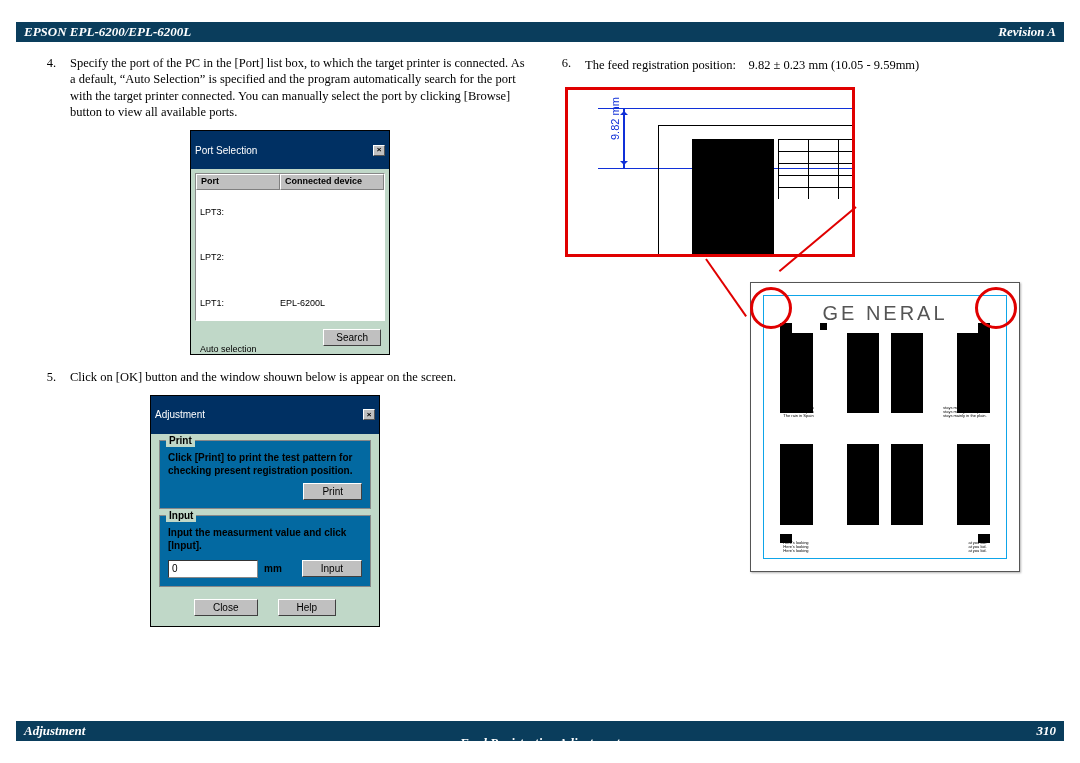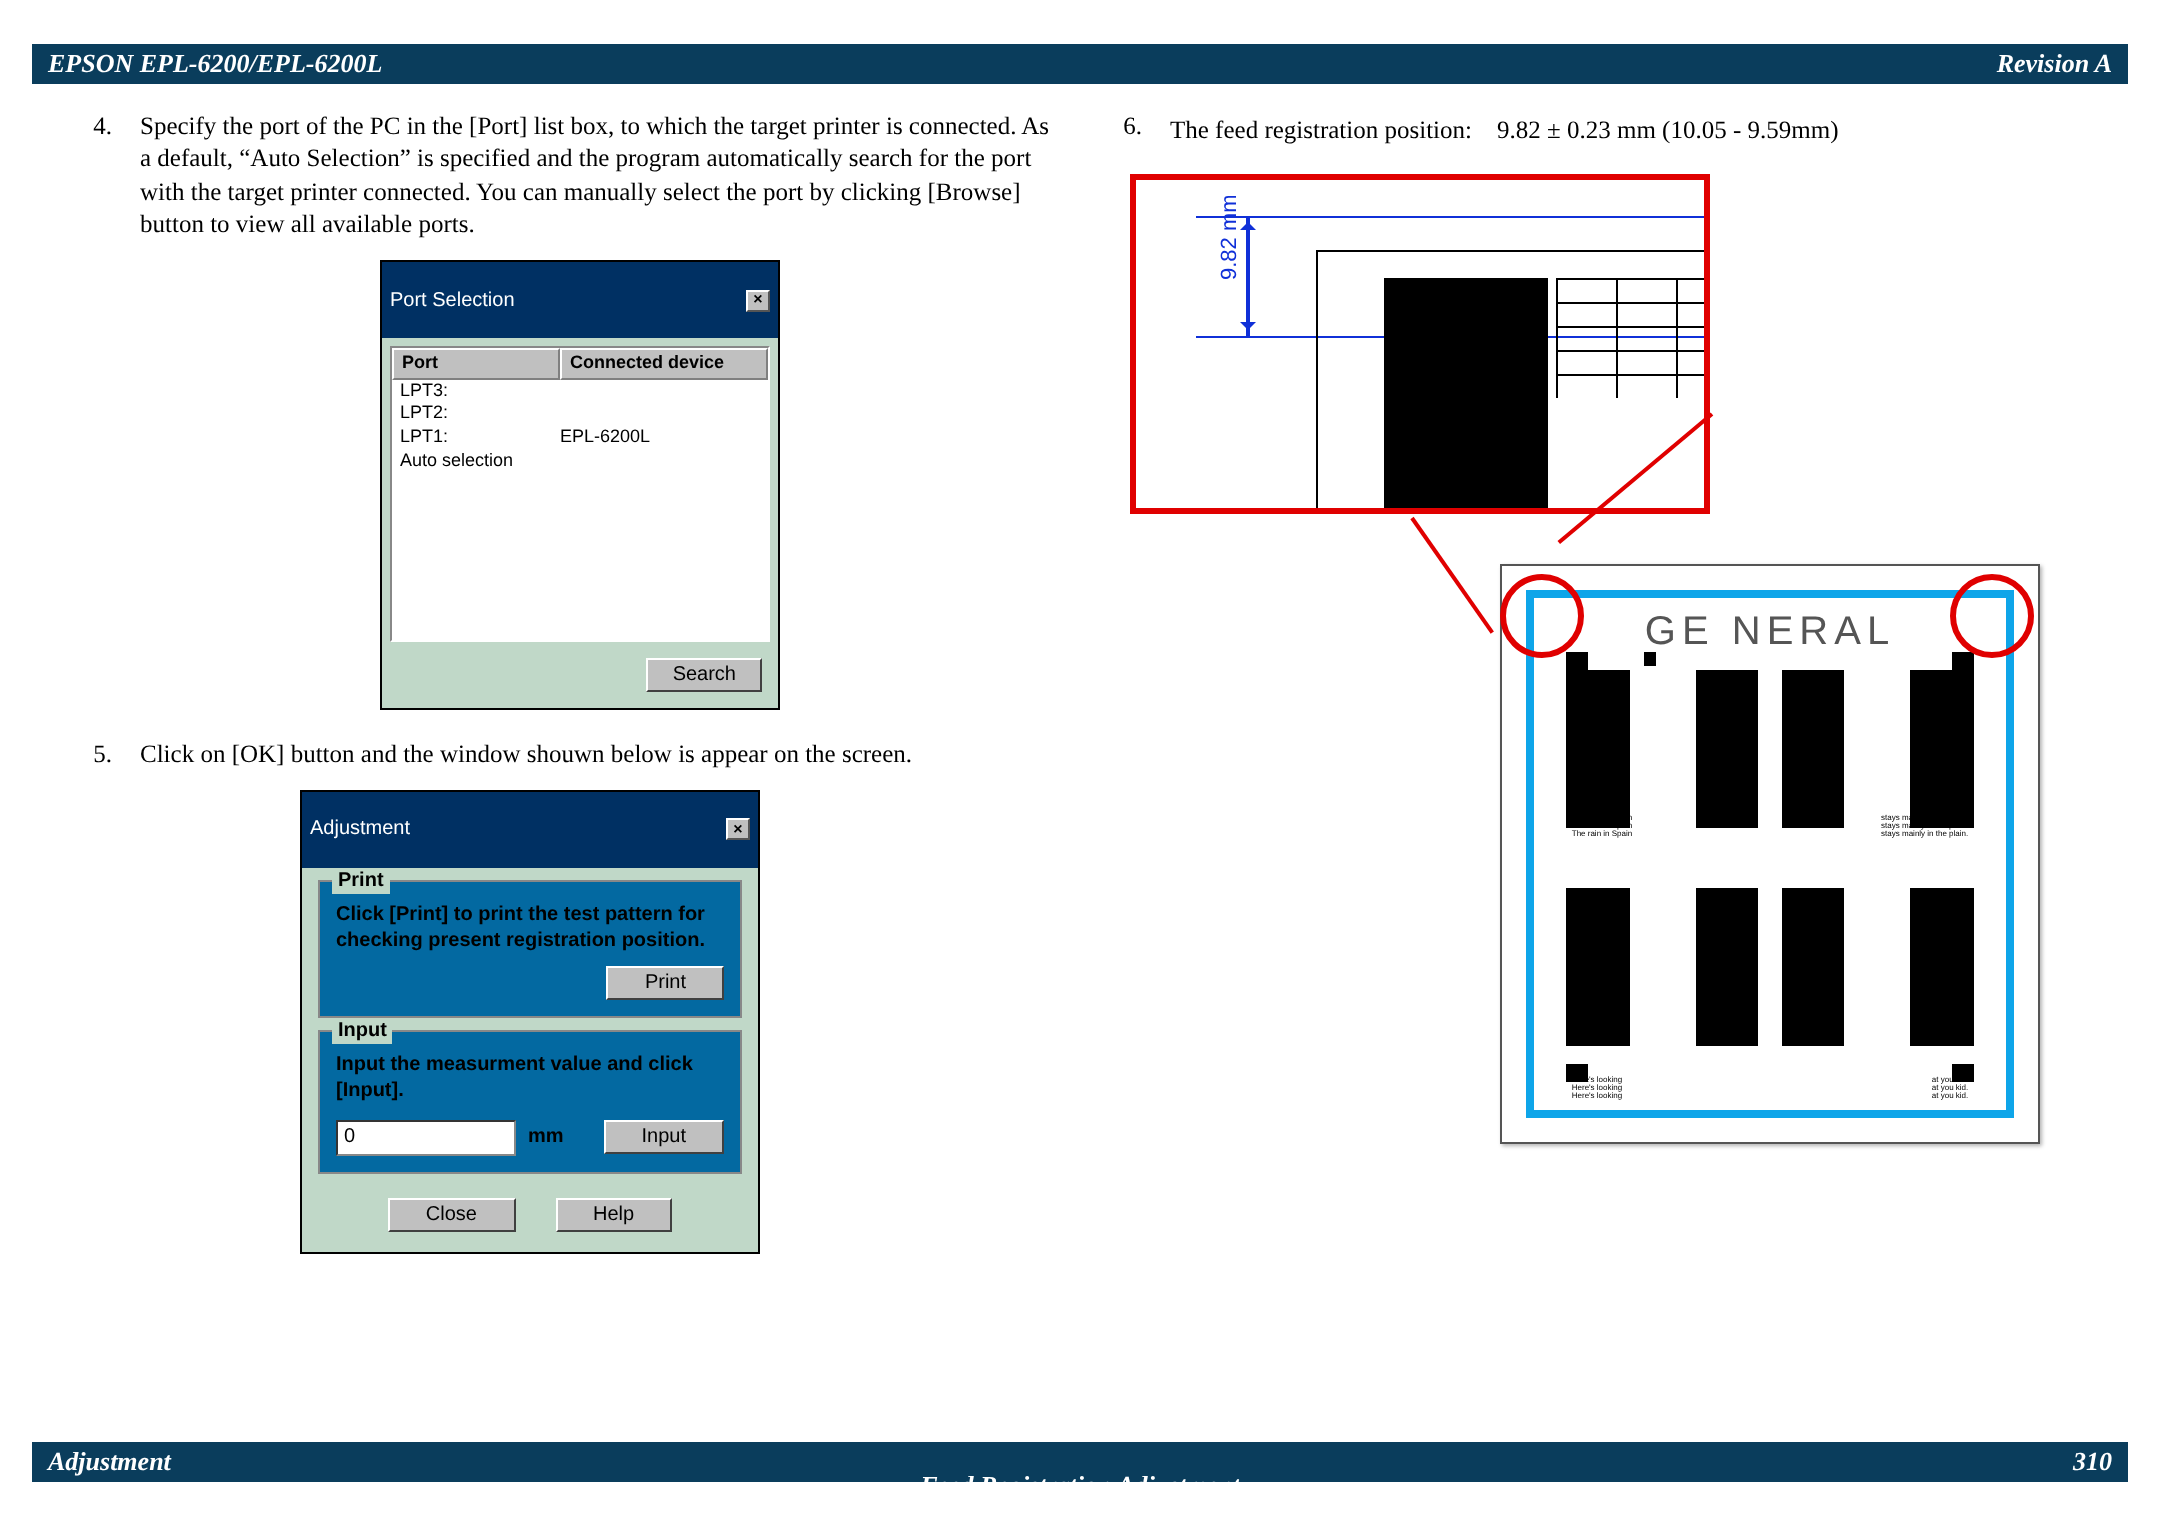--- a/index.html
+++ b/index.html
@@ -18,21 +18,21 @@
   .spec-line { margin-top: 2px; }
 
   
   .dialog1 { width: 200px; margin: 8px 0 14px 150px; background: #c0d8c8; border: 1px solid #000; font-family: Tahoma, sans-serif; font-size: 10px; }
   .dlg-title { background: #003063; color: #fff; padding: 19px 4px; display: flex; justify-content: space-between; align-items: center; font-size: 10px; height: 14px; }
   .dlg-x { background: #c0c0c0; color: #000; width: 12px; height: 11px; display: inline-flex; align-items: center; justify-content: center; border: 1px solid #fff; border-right-color:#555; border-bottom-color:#555; font-size: 8px; font-weight: bold; }
   .list-box { background: #fff; margin: 4px; border: 1px solid #888; border-right-color: #fff; border-bottom-color: #fff; }
   .list-header { display: flex; font-weight: bold; font-size: 9px; }
   .list-header > div { background: #c0c0c0; border: 1px solid #fff; border-right-color: #808080; border-bottom-color: #808080; padding: 1px 4px; }
   .list-body { height: 130px; font-size: 9px; }
-  .list-row { display: flex; padding: 0 4px; }
+  .list-row { display: flex; padding: 17px 4px; }
   .list-row > div:first-child { width: 80px; }
   .btn-row1 { display: flex; justify-content: flex-end; padding: 4px 8px 8px; }
   .win-btn { background: #c0c0c0; border: 1px solid #fff; border-right-color: #404040; border-bottom-color: #404040; padding: 2px 12px; font-size: 10px; font-family: Tahoma, sans-serif; }
 
   
   .dialog2 { width: 230px; margin: 8px 0 0 110px; background: #c0d8c8; border: 1px solid #000; font-family: Tahoma, sans-serif; font-size: 10px; }
   .fieldset { border: 1px solid #888; margin: 6px 8px; padding: 10px 8px 8px; position: relative; background: #0369a1; }
   .fieldset .legend { position: absolute; top: -7px; left: 6px; background: #c0d8c8; padding: 0 3px; font-weight: bold; font-size: 10px; }
   .fs-text { font-weight: bold; font-size: 10px; line-height: 1.3; }
   .fs-btn-row { display: flex; justify-content: flex-end; margin-top: 6px; }
@@ -56,21 +56,21 @@
   .zp-grid .gl { position:absolute; background:#000; }
 
   .connector1 { position: absolute; left: 150px; top: 172px; width: 2px; height: 70px; background: #e00000; transform: rotate(-35deg); transform-origin: top; }
   .connector2 { position: absolute; left: 300px; top: 120px; width: 2px; height: 100px; background: #e00000; transform: rotate(50deg); transform-origin: top; }
 
   .circle { position: absolute; width: 42px; height: 42px; border: 3px solid #e00000; border-radius: 50%; background: transparent; }
   .circle.c1 { left: 195px; top: 200px; }
   .circle.c2 { left: 420px; top: 200px; }
 
   .chart-page { position: absolute; left: 195px; top: 195px; width: 270px; height: 290px; background: #fff; border: 1px solid #555; box-shadow: 1px 1px 2px rgba(0,0,0,0.3); }
-  .chart-inner { position: absolute; inset: 12px; border: 4px solid #0ea5e9; }
+  .chart-inner { position: absolute; inset: 12px; border: 1px solid #0ea5e9; }
   .general-title { position: absolute; top: 4px; left: 0; right: 0; text-align: center; font-family: Arial, sans-serif; font-size: 20px; letter-spacing: 3px; color: #555; }
   .quad { position: absolute; width: 48%; height: 44%; }
   .quad.q1 { left: 2%; top: 6%; }
   .quad.q2 { right: 2%; top: 6%; }
   .quad.q3 { left: 2%; bottom: 3%; }
   .quad.q4 { right: 2%; bottom: 3%; }
   .bar-v { position:absolute; background:#000; }
   .tiny-text { font-size: 4px; line-height: 1; font-family: Arial,sans-serif; }
 </style>
 </head>

